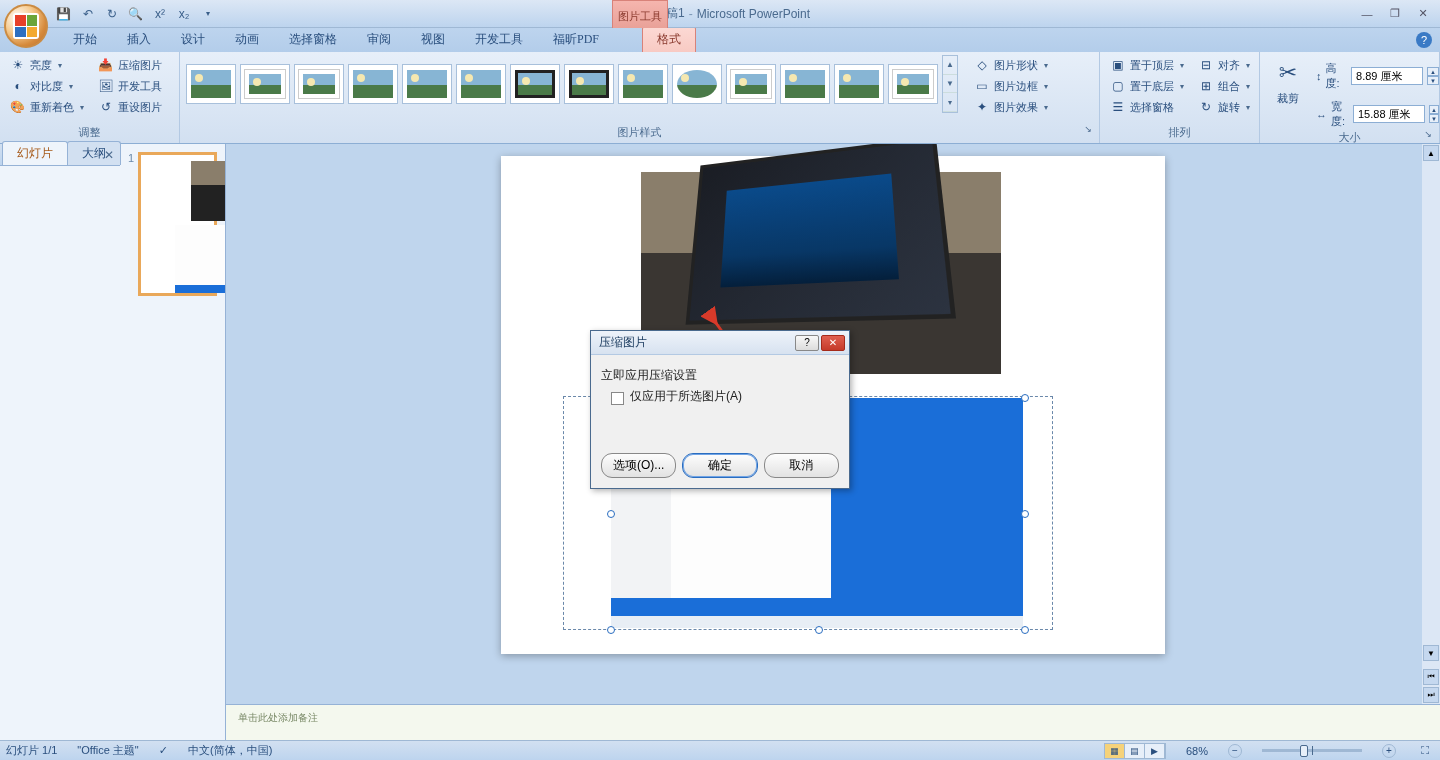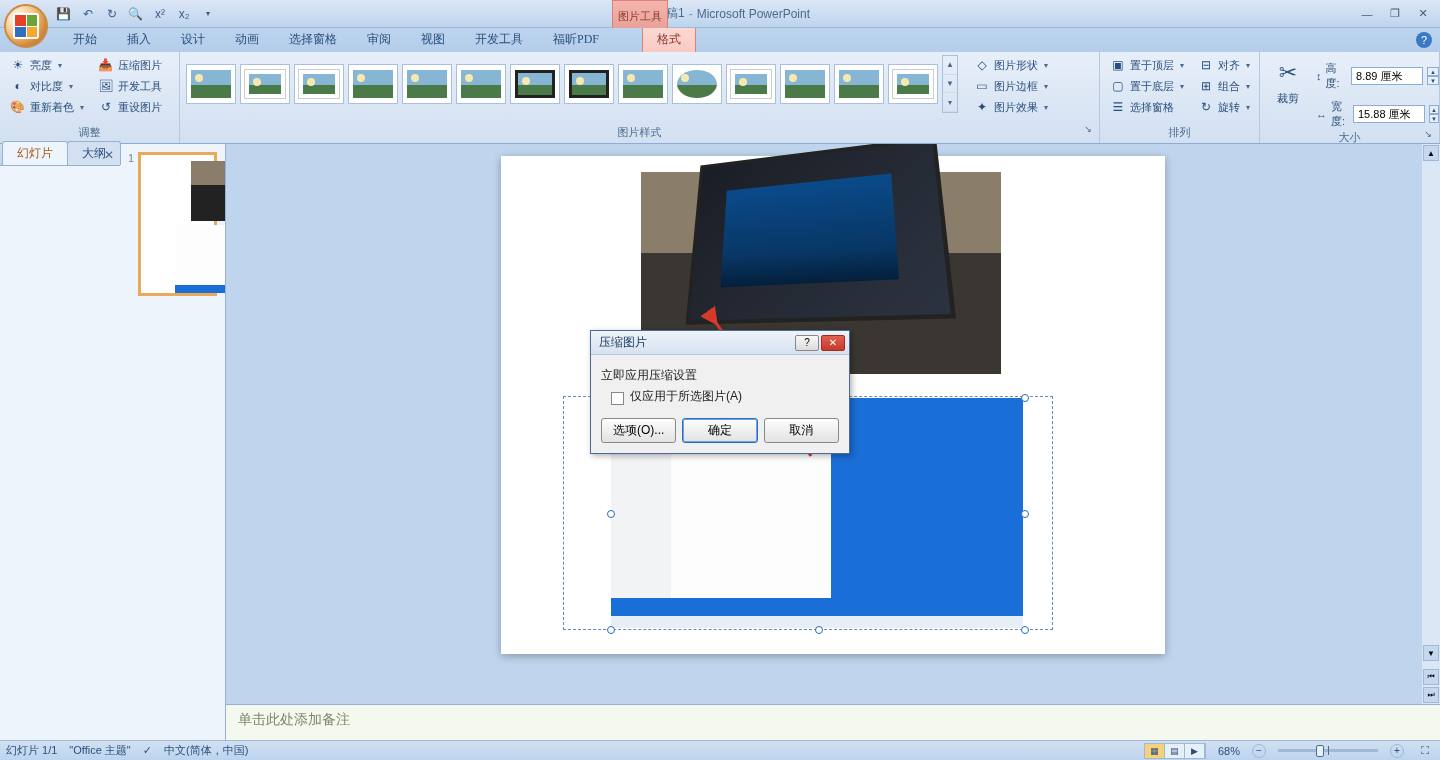--- a/index.html
+++ b/index.html
@@ -72,43 +72,43 @@
 .sel-box { position: absolute; border: 1px dashed #6a88aa; }
 .sel-handle { position: absolute; width: 8px; height: 8px; background: #fff; border: 1px solid #2a6dc0; border-radius: 50%; }
 .sel-rot { position: absolute; width: 10px; height: 10px; background: #4aab4a; border: 1px solid #2a7a2a; border-radius: 50%; left: 50%; top: -18px; transform: translateX(-50%); }
 .img-update { position: absolute; left: 110px; top: 242px; width: 412px; height: 230px; background: #1a6ed8; }
 .img-update-panel { position: absolute; left: 0; top: 0; width: 220px; height: 200px; background: #fdfdfd; }
 .img-update-side { position: absolute; left:0; top:0; width:60px; height:200px; background:#f2f3f5; }
 .img-update-task { position: absolute; left:0; bottom:0; width:100%; height:12px; background:#e8eef5; }
 .arrow { position: absolute; left: 200px; top: 150px; width: 120px; height: 160px; pointer-events: none; }
 .arrow svg { width: 100%; height: 100%; }
 
-.notes { height: 36px; border-top: 1px solid #95b2d6; background: #f4f8ee; padding: 6px 12px; font-size: 14px; color: #7a8a68; }
+.notes { height: 36px; border-top: 1px solid #95b2d6; background: #f4f8ee; padding: 6px 12px; font-size: 10px; color: #7a8a68; }
 .vscroll { position: absolute; right: 0; top: 0; bottom: 36px; width: 18px; background: #dce7f5; display: flex; flex-direction: column; align-items: center; }
 .vscroll .sbtn { width: 16px; height: 16px; background: #c5d8ef; border: 1px solid #9fb8d4; font-size: 8px; display:flex; align-items:center; justify-content:center; margin: 1px 0; }
 .vscroll .track { flex:1; }
 .vscroll .sep { height: 6px; }
 
 
 .dialog { position: absolute; left: 590px; top: 330px; width: 260px; background: #f0f0f0; border: 1px solid #4a6a8e; box-shadow: 2px 2px 6px rgba(0,0,0,.3); z-index: 500; }
 .dlg-title { height: 24px; background: linear-gradient(to bottom,#eef3fa,#d7e2f0); display: flex; align-items: center; padding: 0 4px 0 8px; font-size: 12px; border-bottom: 1px solid #b3c9e3; }
 .dlg-title-text { flex: 1; color: #1a3a5e; }
 .dlg-title-btns { display: flex; gap: 2px; }
 .dlg-title-btn { width: 24px; height: 16px; border: 1px solid #888; background: linear-gradient(to bottom,#f8f8f8,#dcdcdc); font-size: 10px; display:flex; align-items:center; justify-content:center; border-radius: 2px; }
 .dlg-title-btn.close { background: linear-gradient(to bottom,#e06050,#c53a2a); color:#fff; border-color:#a52a1a; }
 .dlg-body { padding: 8px 10px 10px 10px; font-size: 12px; color: #222; }
 .dlg-row { margin: 4px 0; }
 .chk { display: inline-flex; align-items: flex-end; gap: 6px; margin-left: 10px; }
 .chk-box { width: 13px; height: 13px; border: 1px solid #888; background: #fff; }
 .dlg-buttons { display: flex; gap: 6px; margin-top: 10px; }
-.dlg-btn { padding: 3px 0; width: 76px; text-align: center; border: 1px solid #888; background: linear-gradient(to bottom,#fdfdfd,#e2e2e2); border-radius: 3px; font-size: 12px; }
+.dlg-btn { padding: 3px 0; width: 76px; text-align: center; border: 1px solid #888; background: linear-gradient(to bottom,#fdfdfd,#e2e2e2); border-radius: 11px; font-size: 12px; margin-top: 35px; }
 .dlg-btn.default { border-color: #2a6dc0; box-shadow: inset 0 0 0 1px #6fa3e5; }
 
 
-.statusbar { position: absolute; bottom: 0; left: 0; right: 0; height: 20px; background: linear-gradient(to bottom,#d2e0f1,#bdd4ee); border-top: 1px solid #9fb8d4; display: flex; align-items: center; font-size: 11px; color: #2a4f7e; padding: 0 6px; gap: 12px; }
+.statusbar { position: absolute; bottom: 0; left: 0; right: 0; height: 20px; background: linear-gradient(to bottom,#d2e0f1,#bdd4ee); border-top: 1px solid #9fb8d4; display: flex; align-items: center; font-size: 11px; color: #2a4f7e; padding: 0 6px; gap: 20px; }
 .statusbar .spacer { flex: 1; }
 .view-btns { display: flex; border: 1px solid #9fb8d4; }
 .view-btns span { width: 20px; height: 14px; border-right: 1px solid #9fb8d4; display:flex; align-items:center; justify-content:center; font-size: 9px; background: #e7eff9; }
 .view-btns span.active { background: #f5d27a; }
 .zoom-slider { width: 100px; height: 3px; background: #9fb8d4; position: relative; }
 .zoom-slider::before { content:""; position:absolute; left:50%; top:-3px; width:1px; height:9px; background:#4a6a8e; }
 .zoom-thumb { position: absolute; top: -4px; width: 8px; height: 12px; background: #e7eff9; border:1px solid #4a6a8e; border-radius:2px; }
 .zoom-btn { width:14px; height:14px; border:1px solid #9fb8d4; border-radius:50%; display:flex; align-items:center; justify-content:center; font-size:10px; }
 </style>
 </head>

